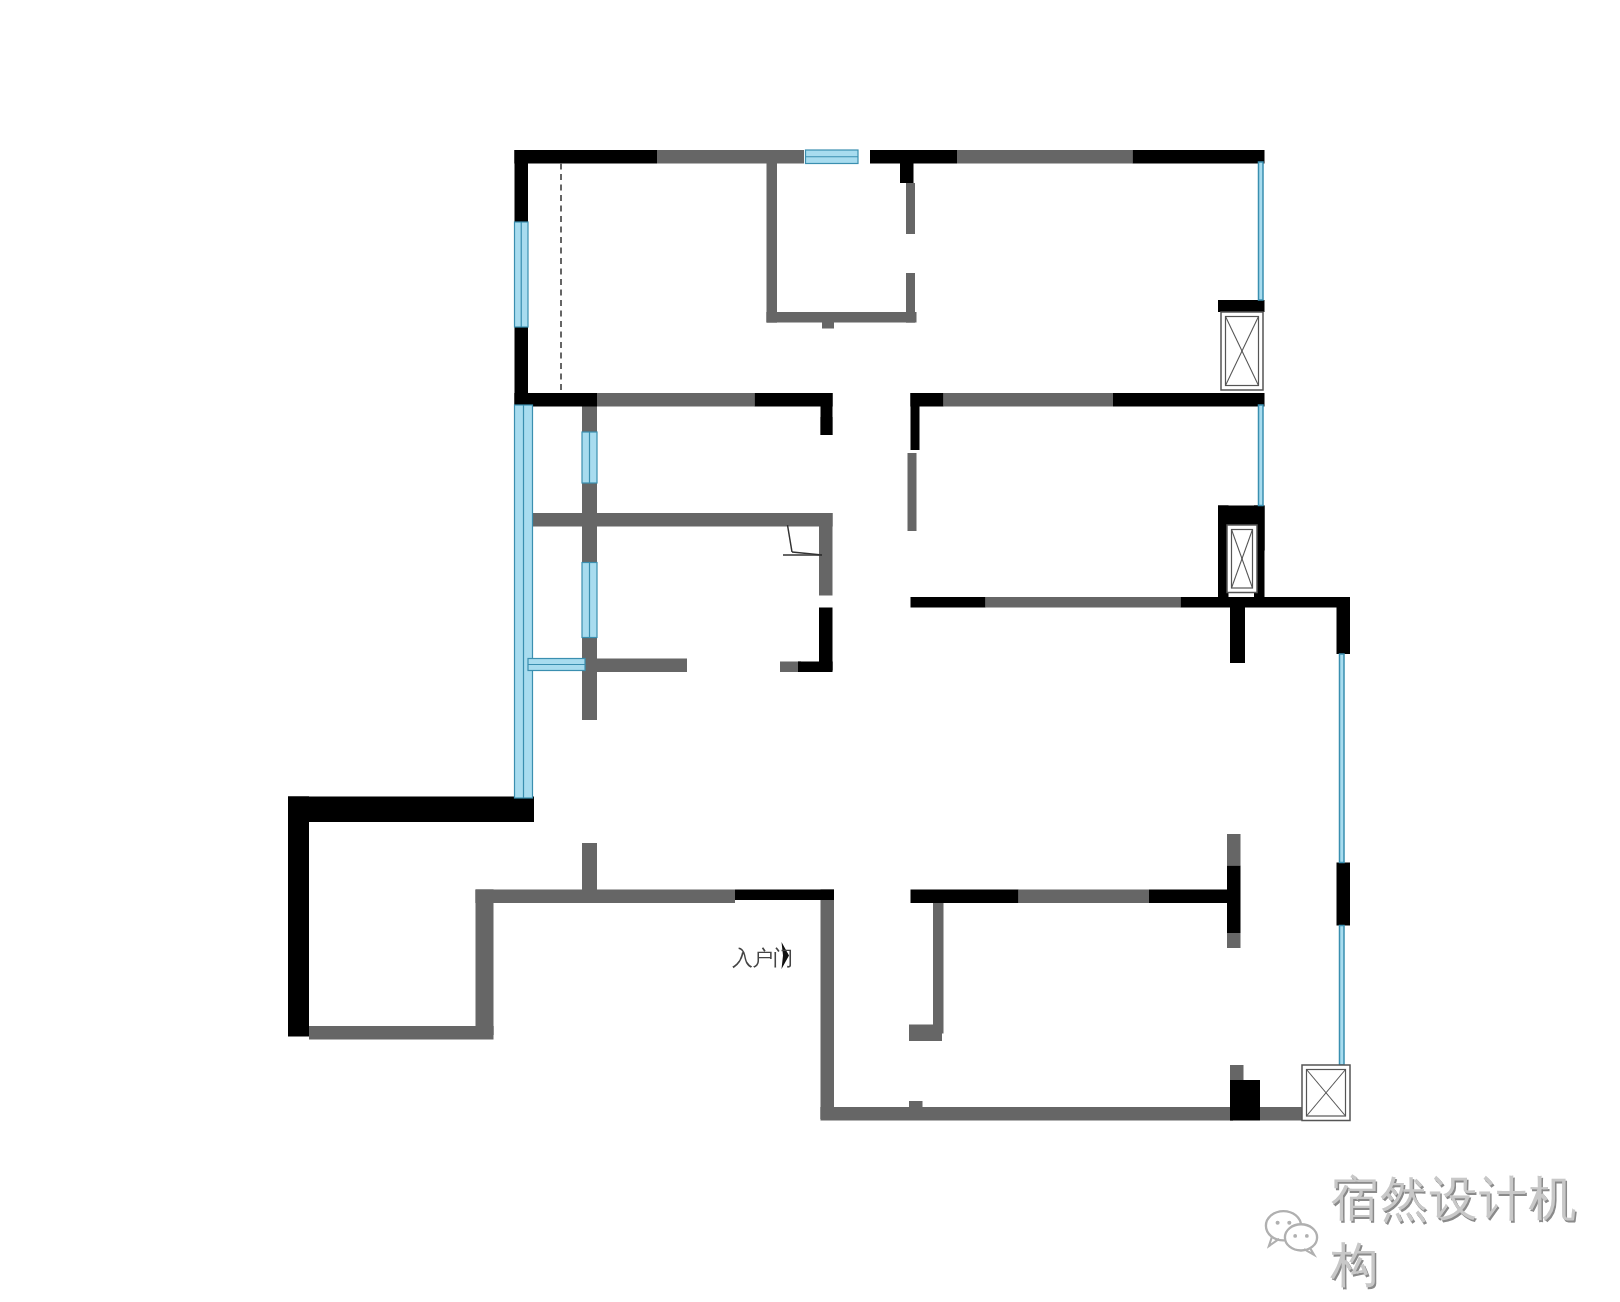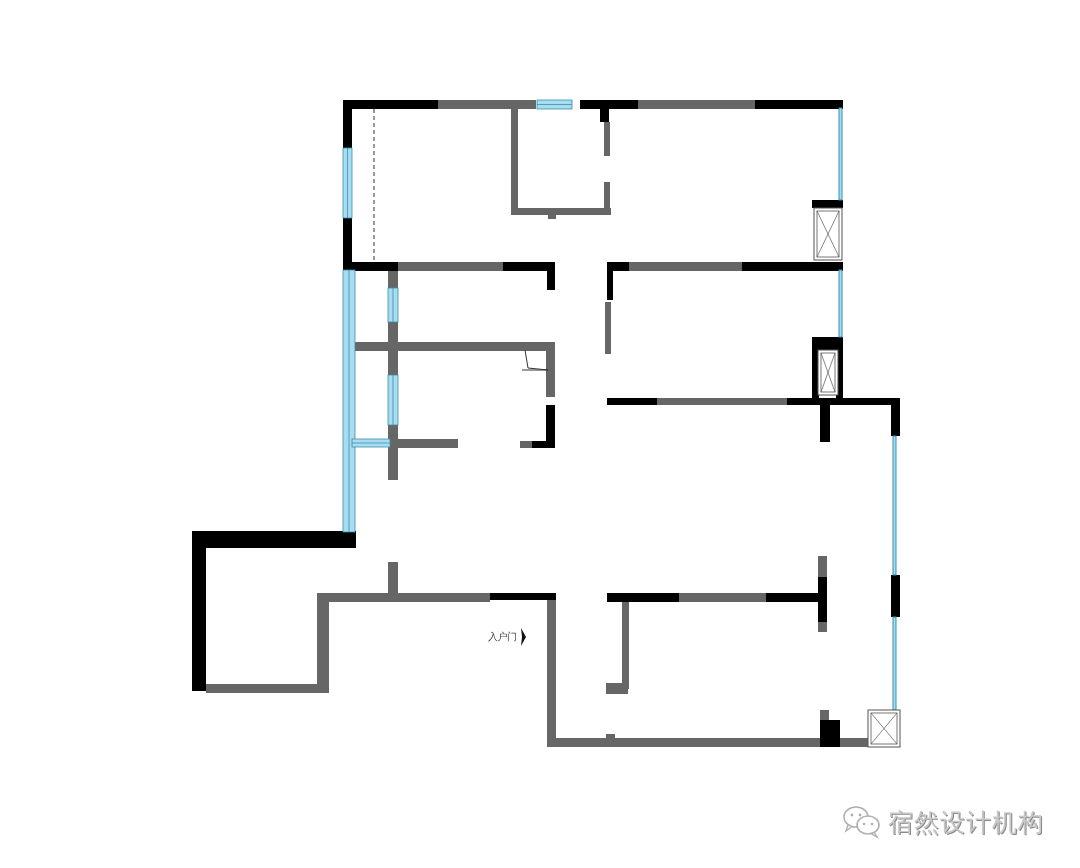--- a/index.html
+++ b/index.html
@@ -1,22 +1,22 @@
 <!DOCTYPE html>
 <html><head>
 <meta charset="utf-8">
 <style>
   html, body { margin: 0; padding: 0; background: #ffffff; }
   body { width: 1080px; height: 868px; position: relative; overflow: hidden;
          font-family: "DejaVu Sans", sans-serif; }
   #plan { position: absolute; left: 0; top: 0; width: 1080px; height: 868px; }
-  .entry-label { position: absolute; left: 488px; top: 630px; font-size: 10px; color: #444;
+  .entry-label { position: absolute; left: 488px; top: 630px; font-size: 14px; color: #444;
                  font-family: "DejaVu Sans", sans-serif; letter-spacing: -0.5px; }
   .watermark { position: absolute; left: 842px; top: 802px; height: 40px; display: flex; align-items: center; }
-  .watermark-text { font-size: 25px; color: #c8c8c8; font-family: "DejaVu Sans", sans-serif;
+  .watermark-text { font-size: 32px; color: #c8c8c8; font-family: "DejaVu Sans", sans-serif;
                     text-shadow: 1px 1px 0 #8a8a8a; letter-spacing: 1px; margin-left: 6px; }
   .wechat-icon { width: 40px; height: 34px; }
 </style>
 </head>
 <body>
 
 <svg id="plan" viewBox="0 0 1080 868" xmlns="http://www.w3.org/2000/svg">
   <g id="g-gray">
       <rect x="438" y="100" width="98" height="9" fill="#666666"></rect>
       <rect x="638" y="100" width="117" height="9" fill="#666666"></rect>

